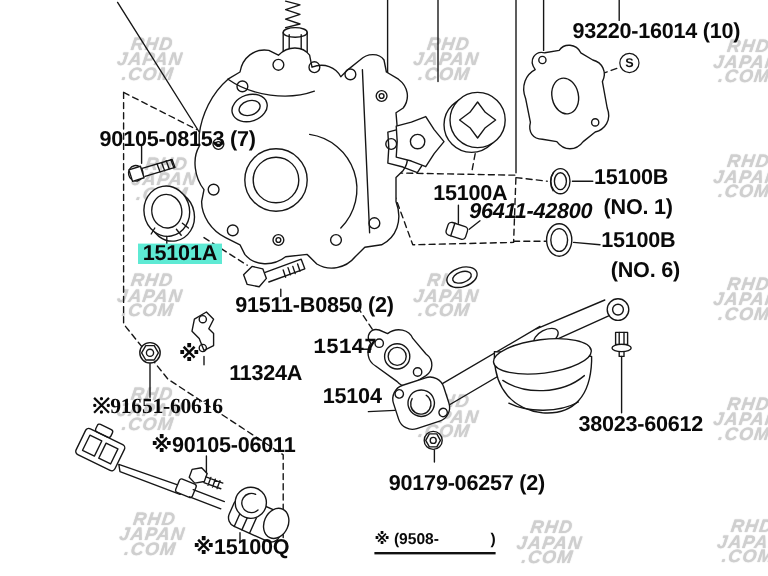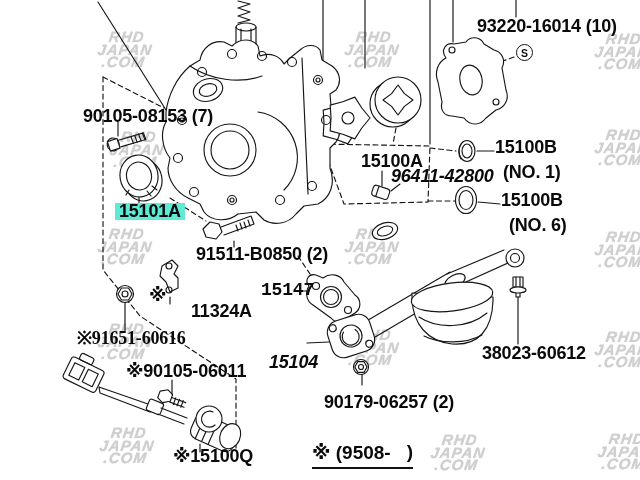--- a/index.html
+++ b/index.html
@@ -18,21 +18,21 @@
       align-items:center;color:#c7c7c7;font-weight:bold;font-style:italic;font-size:15px;line-height:12.5px;
       letter-spacing:1px;opacity:.85;text-shadow:0 0 1px #c0c0c0;white-space:nowrap}
   .plabel{position:absolute;color:#0a0a0a;font-size:18px;font-weight:bold;line-height:13px;
           white-space:nowrap;letter-spacing:-0.2px;display:flex;flex-direction:column}
   .plabel .line2{padding-left:8px;margin-top:12px}
   .hl{padding:2px 4px;margin:-2px -4px}
   .screw{position:absolute;left:516px;top:44px;width:15px;height:15px;border:1.7px solid #141414;
          border-radius:50%;display:flex;align-items:center;justify-content:center;
          font-size:10.5px;font-weight:bold;background:#fff;z-index:3;color:#111}
   .footnote{position:absolute;left:312px;top:441px;width:101px;display:flex;justify-content:space-between;
-            font-size:19px;font-weight:bold;color:#0a0a0a;border-bottom:2.2px solid #111;
+            font-size:13px;font-weight:bold;color:#0a0a0a;border-bottom:2.2px solid #111;
             padding-bottom:3px;z-index:3}
 </style>
 </head>
 <body>
 
 <div class="stage">
 
   <div class="layer" id="wm-layer">
       <div class="wm" style="left: 125px; top: 50px;">
         <span>RHD</span>
@@ -338,27 +338,27 @@
       </div>
       <div class="plabel" style="left: 151px; top: 305px; margin-left: 40px;">
         <span>11324A</span>
       </div>
       <div class="plabel" style="left: 77px; top: 332px; font-family: Liberation Serif, serif;">
         <span>※91651-60616</span>
       </div>
       <div class="plabel" style="left: 126px; top: 365px; text-align: right;">
         <span>※90105-06011</span>
       </div>
-      <div class="plabel" style="left: 161px; top: 450px; margin-left: 12px;">
+      <div class="plabel" style="left: 161px; top: 450px;">
         <span>※15100Q</span>
       </div>
       <div class="plabel" style="left: 261px; top: 284px; font-family: Liberation Mono, monospace;">
         <span>15147</span>
       </div>
-      <div class="plabel" style="left: 269px; top: 356px; font-style: italic;">
+      <div class="plabel" style="left: 269px; top: 324px;">
         <span>15104</span>
       </div>
       <div class="plabel" style="left: 324px; top: 396px;">
         <span>90179-06257 (2)</span>
       </div>
       <div class="plabel" style="left: 482px; top: 347px;">
         <span>38023-60612</span>
       </div>
     </div>
 

